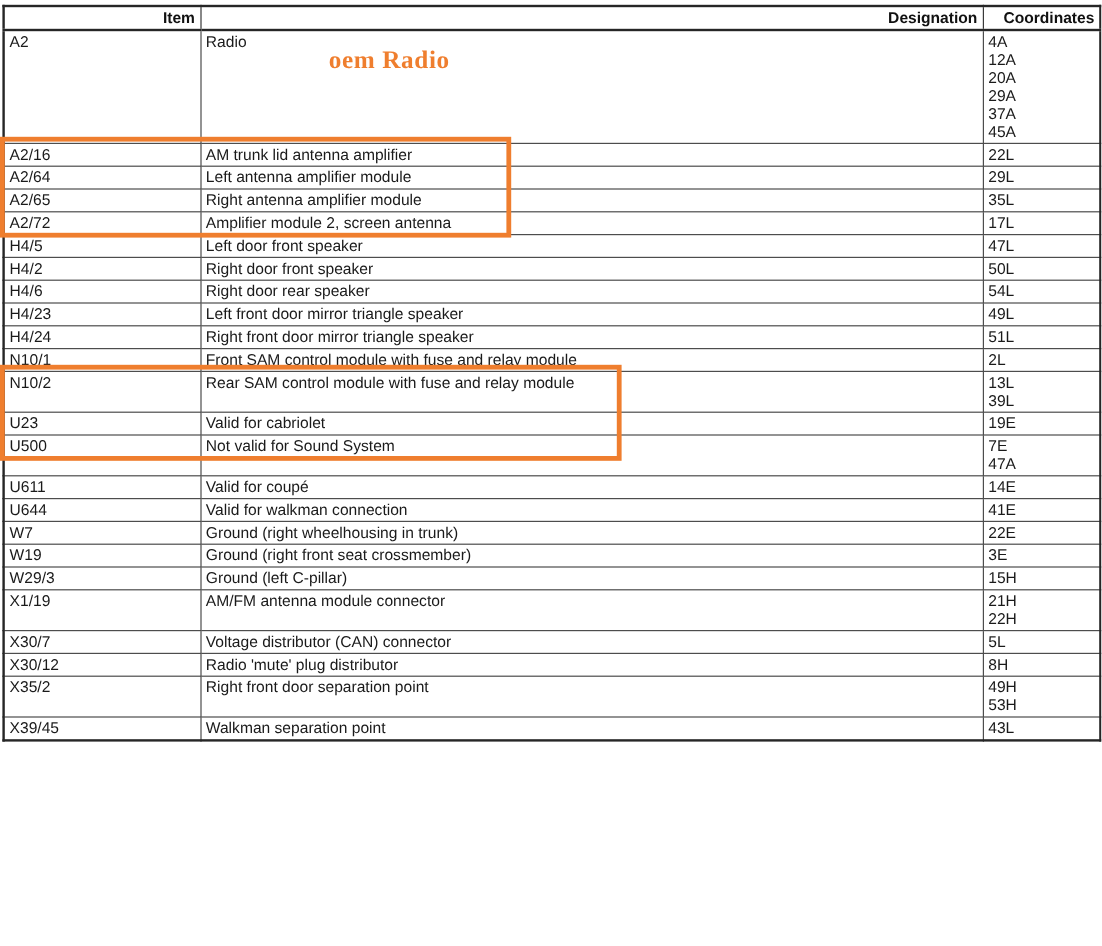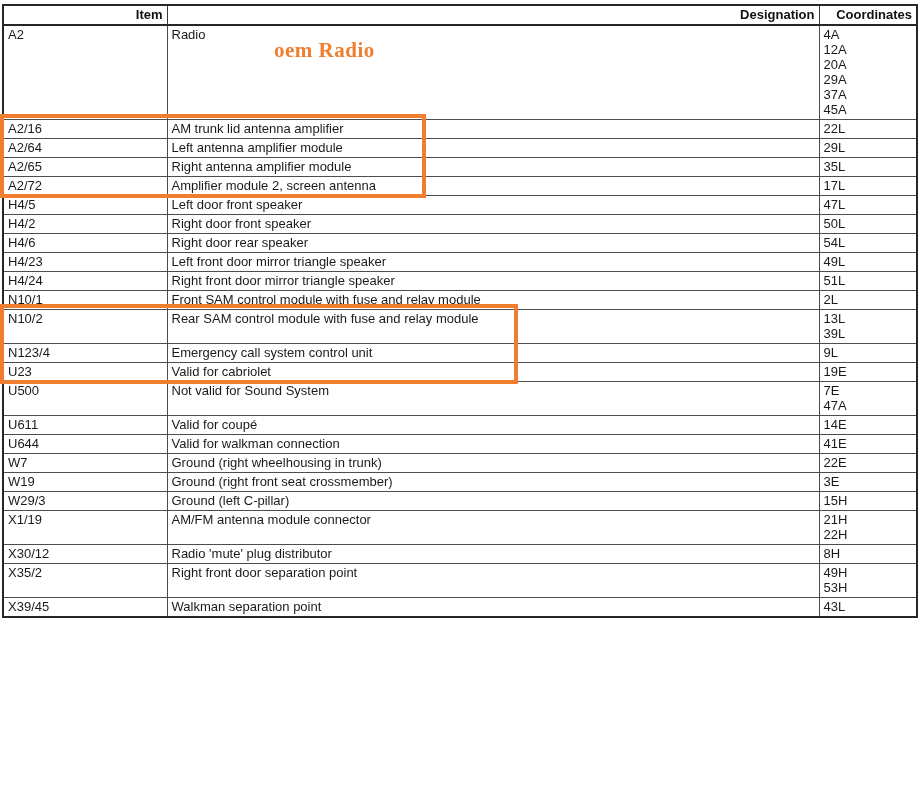--- a/index.html
+++ b/index.html
@@ -144,25 +144,20 @@
           <td>Front SAM control module with fuse and relay module</td>
           <td>2L</td>
         </tr>
         <tr>
           <td>N10/2</td>
           <td>Rear SAM control module with fuse and relay module</td>
           <td>13L
 39L</td>
         </tr>
         <tr>
-          <td>N123/4</td>
-          <td>Emergency call system control unit</td>
-          <td>9L</td>
-        </tr>
-        <tr>
           <td>U23</td>
           <td>Valid for cabriolet</td>
           <td>19E</td>
         </tr>
         <tr>
           <td>U500</td>
           <td>Not valid for Sound System</td>
           <td>7E
 47A</td>
         </tr>
@@ -191,20 +186,25 @@
           <td>Ground (left C-pillar)</td>
           <td>15H</td>
         </tr>
         <tr>
           <td>X1/19</td>
           <td>AM/FM antenna module connector</td>
           <td>21H
 22H</td>
         </tr>
         <tr>
+          <td>X30/7</td>
+          <td>Voltage distributor (CAN) connector</td>
+          <td>5L</td>
+        </tr>
+        <tr>
           <td>X30/12</td>
           <td>Radio 'mute' plug distributor</td>
           <td>8H</td>
         </tr>
         <tr>
           <td>X35/2</td>
           <td>Right front door separation point</td>
           <td>49H
 53H</td>
         </tr>

